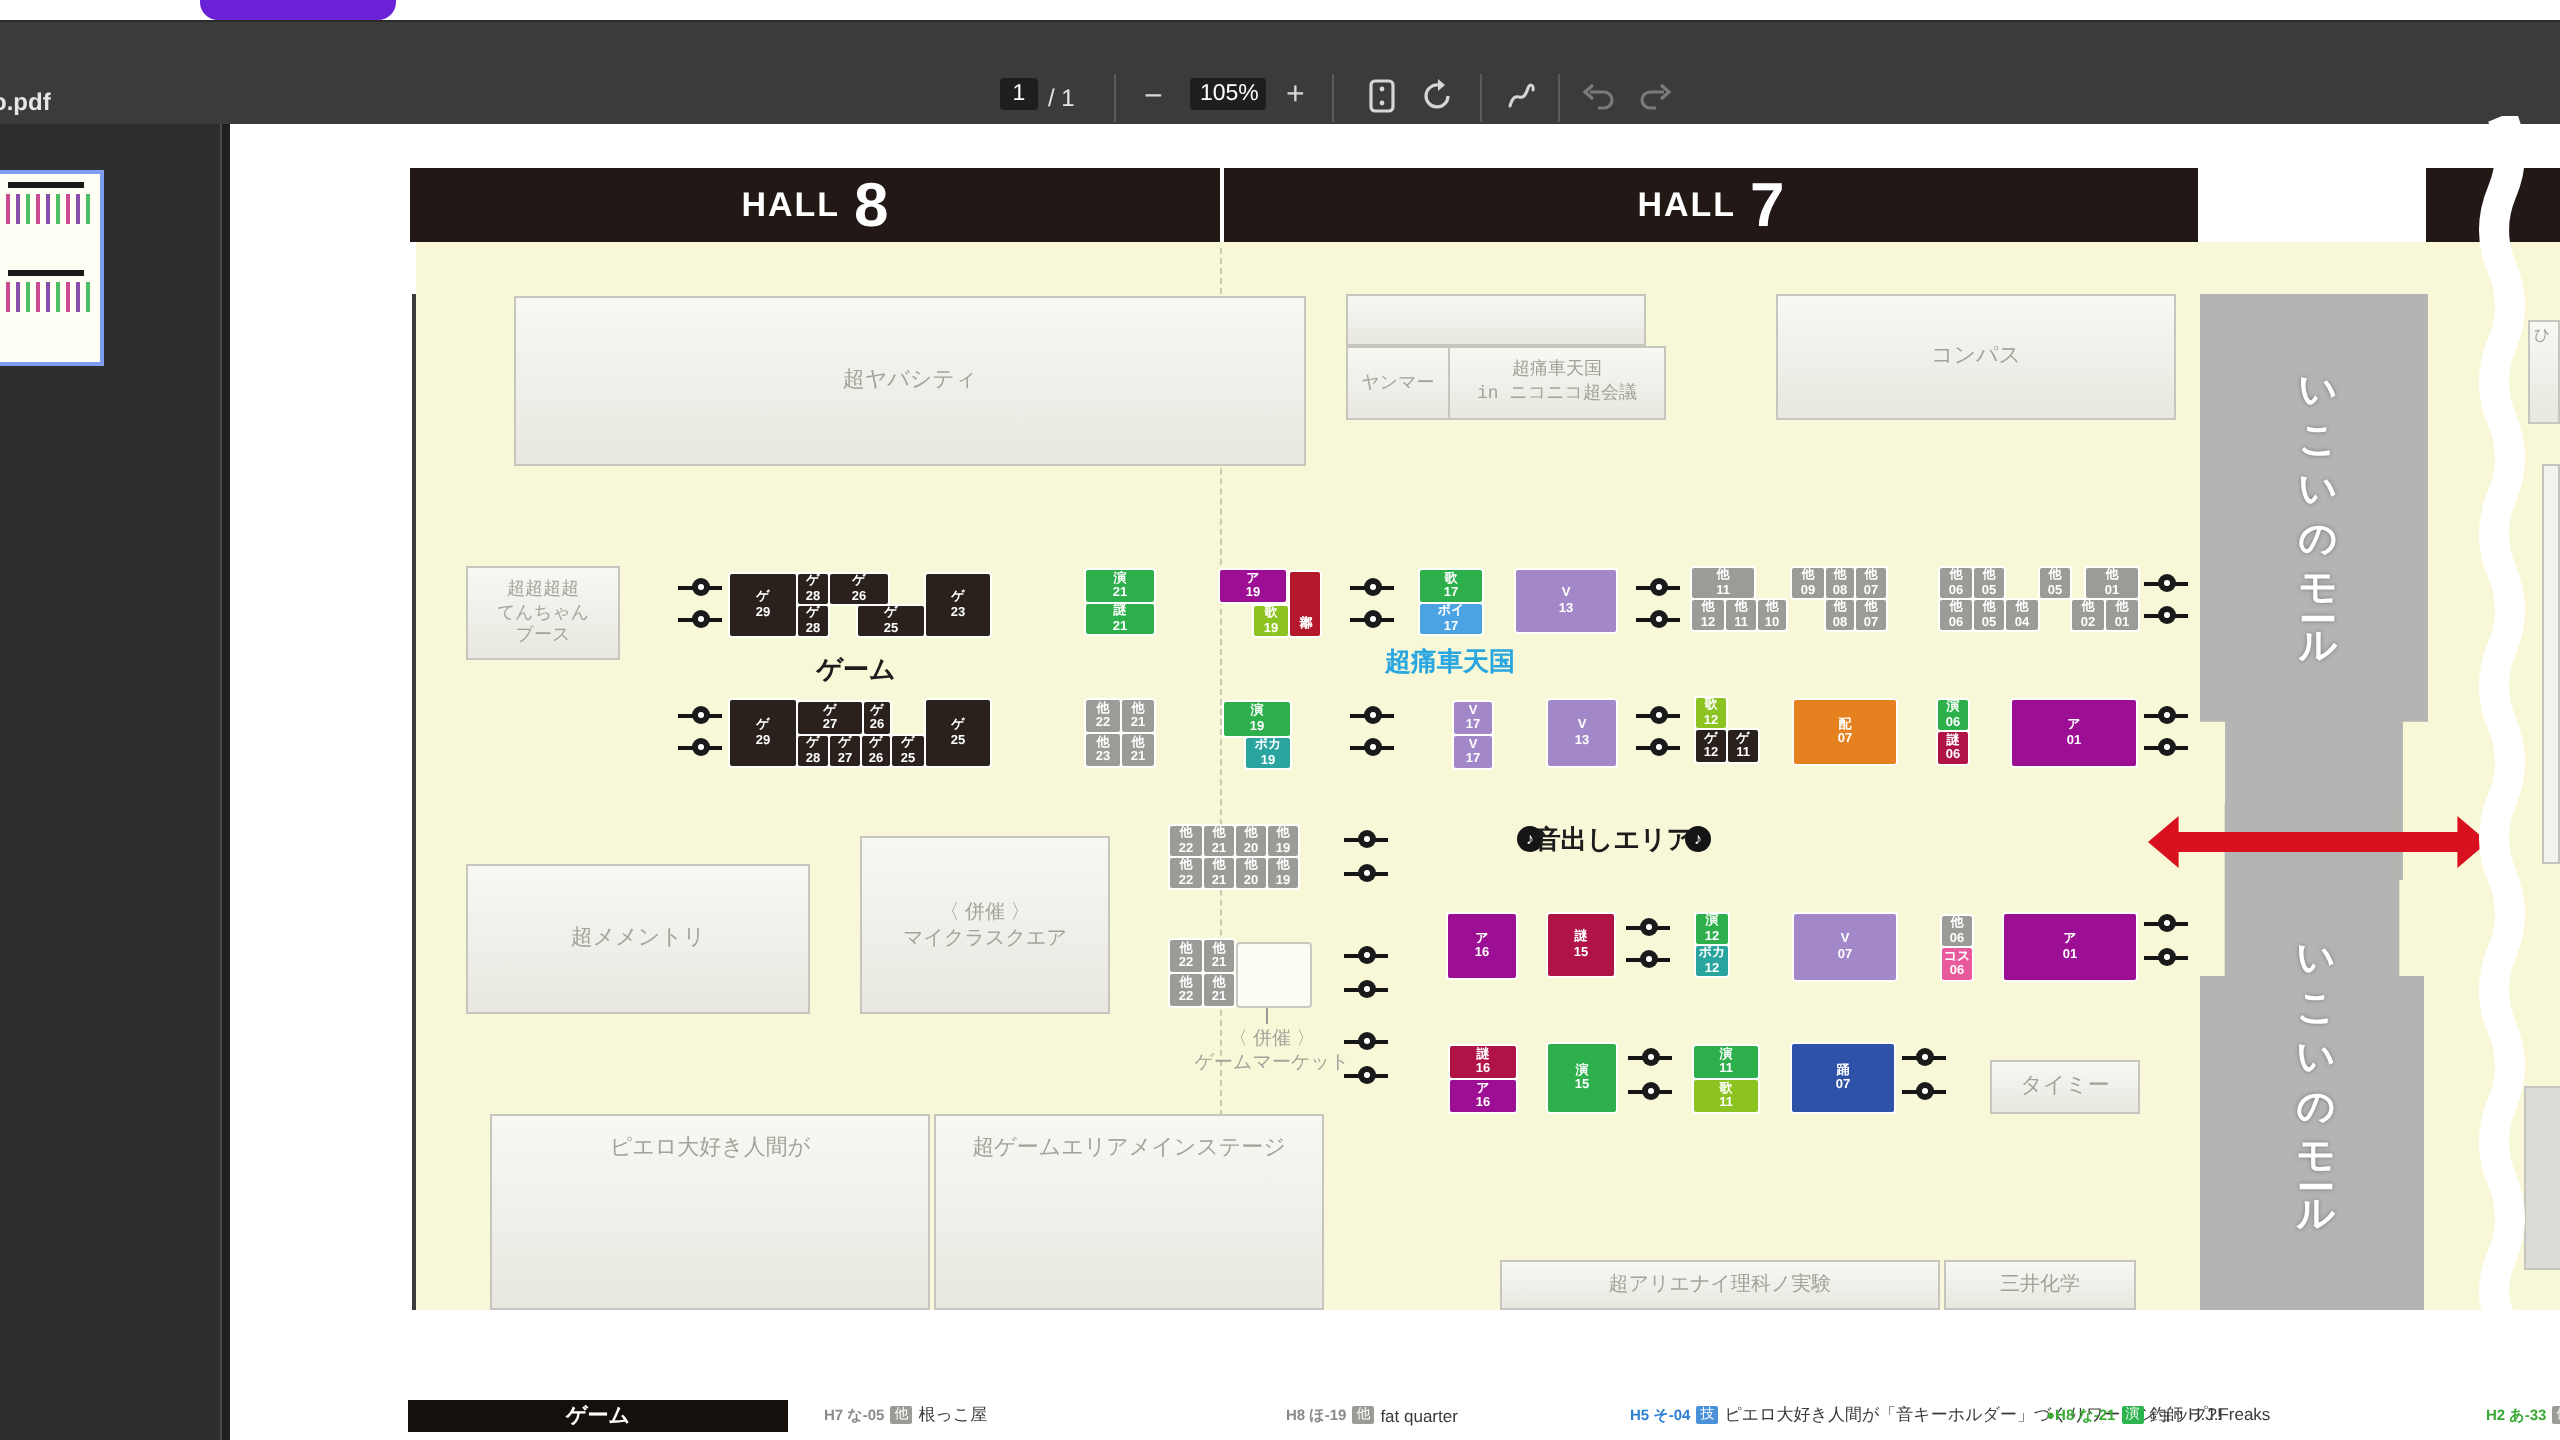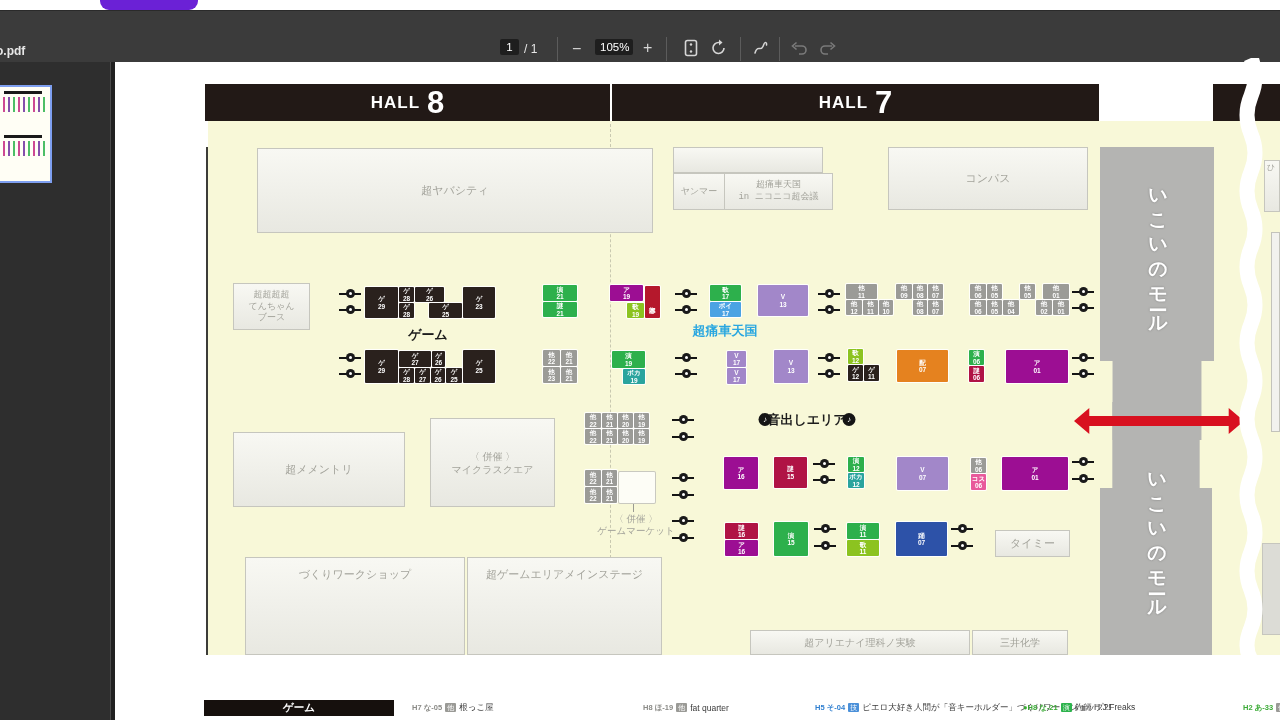--- a/index.html
+++ b/index.html
@@ -155,21 +155,21 @@
         <div class="area s9" style="left: 673px; top: 173px; width: 52px; height: 37px;">ヤンマー</div>
         <div class="area s9" style="left: 724px; top: 173px; width: 109px; height: 37px; font-family: Liberation Mono, monospace;">超痛車天国
 in ニコニコ超会議</div>
         <div class="area" style="left: 888px; top: 147px; width: 200px; height: 63px;">コンパス</div>
         <div class="area s9" style="left: 233px; top: 283px; width: 77px; height: 47px;">超超超超
 てんちゃん
 ブース</div>
         <div class="area" style="left: 233px; top: 432px; width: 172px; height: 75px;">超メメントリ</div>
         <div class="area s10" style="left: 430px; top: 418px; width: 125px; height: 89px;">〈 併催 〉
 マイクラスクエア</div>
-        <div class="area top" style="left: 245px; top: 557px; width: 220px; height: 98px;">づくりワークショップ</div>
+        <div class="area top" style="left: 245px; top: 557px; width: 220px; height: 98px;">ピエロ大好き人間が</div>
         <div class="area top" style="left: 467px; top: 557px; width: 195px; height: 98px;">超ゲームエリアメインステージ</div>
         <div class="area s10" style="left: 750px; top: 630px; width: 220px; height: 25px;">超アリエナイ理科ノ実験</div>
         <div class="area s10" style="left: 972px; top: 630px; width: 96px; height: 25px;">三井化学</div>
         <div class="area" style="left: 995px; top: 530px; width: 75px; height: 27px;">タイミー</div>
         <div class="area s8" style="left: 1264px; top: 160px; width: 16px; height: 52px;">ひ</div>
         <div class="booth c-black" style="left: 365px; top: 287px; width: 33px; height: 31px;">ゲ
 29</div>
         <div class="booth c-black" style="left: 399px; top: 287px; width: 15px; height: 15px;">ゲ
 28</div>
         <div class="booth c-black" style="left: 415px; top: 287px; width: 29px; height: 15px;">ゲ

